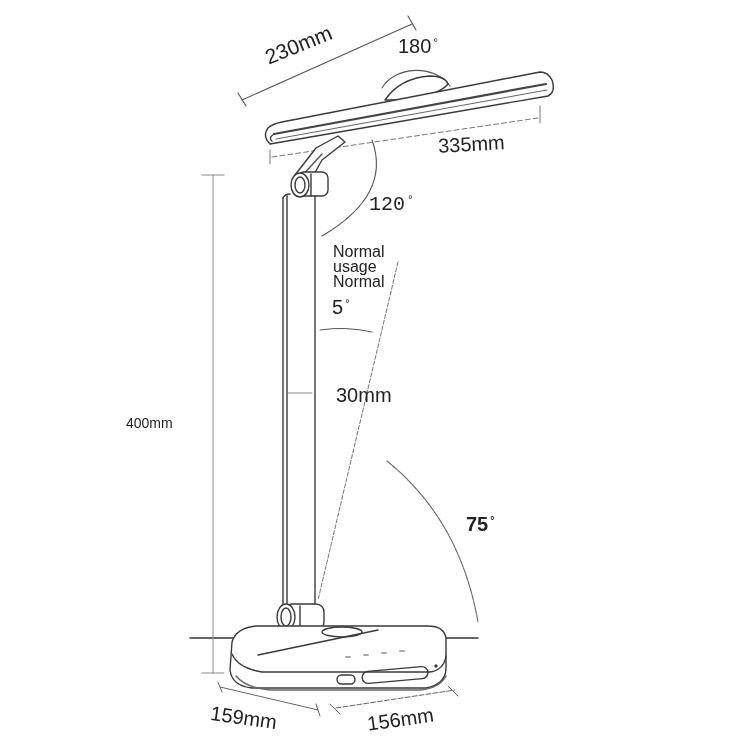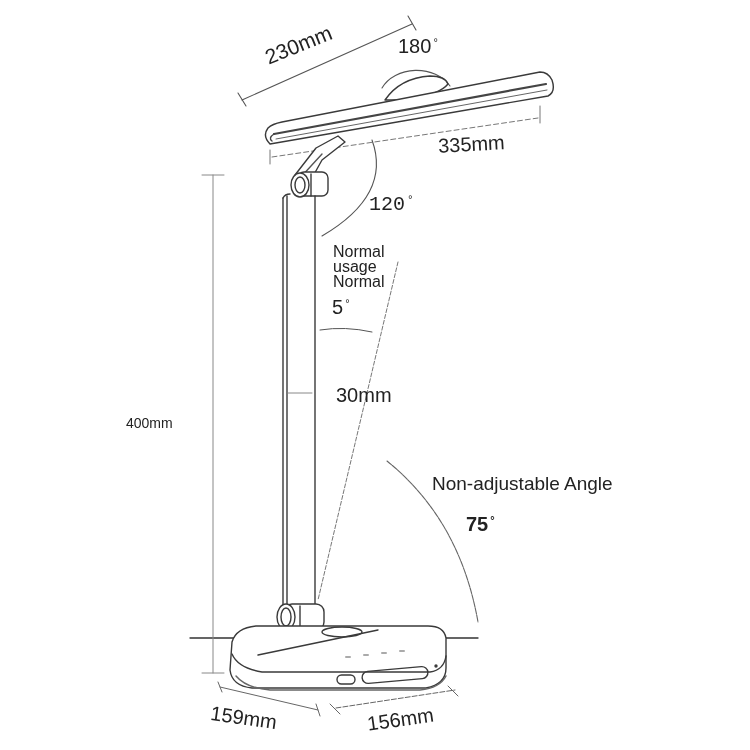--- a/index.html
+++ b/index.html
@@ -154,21 +154,20 @@
   </div>
 
   <div class="lbl big" style="left:332px; top:297px;">
     <span>5</span><span class="deg">°</span>
   </div>
 
   <div class="lbl big" style="left:336px; top:385px;">30mm</div>
 
   <div class="lbl big" style="left:126px; top:416px; font-size:14px;">400mm</div>
 
-  <div class="lbl big" style="left:432px; top:474px; font-size:19px;">Non-adjustable Angle</div>
 
   <div class="lbl big" style="left:466px; top:514px;font-weight:bold;">
     <span>75</span><span class="deg">°</span>
   </div>
 
   <div class="lbl big" style="left:212px; top:703px; transform:rotate(8deg); transform-origin:left top;">159mm</div>
 
   <div class="lbl big" style="left:366px; top:714px; transform:rotate(-8deg); transform-origin:left top;">156mm</div>
 
 </div>

